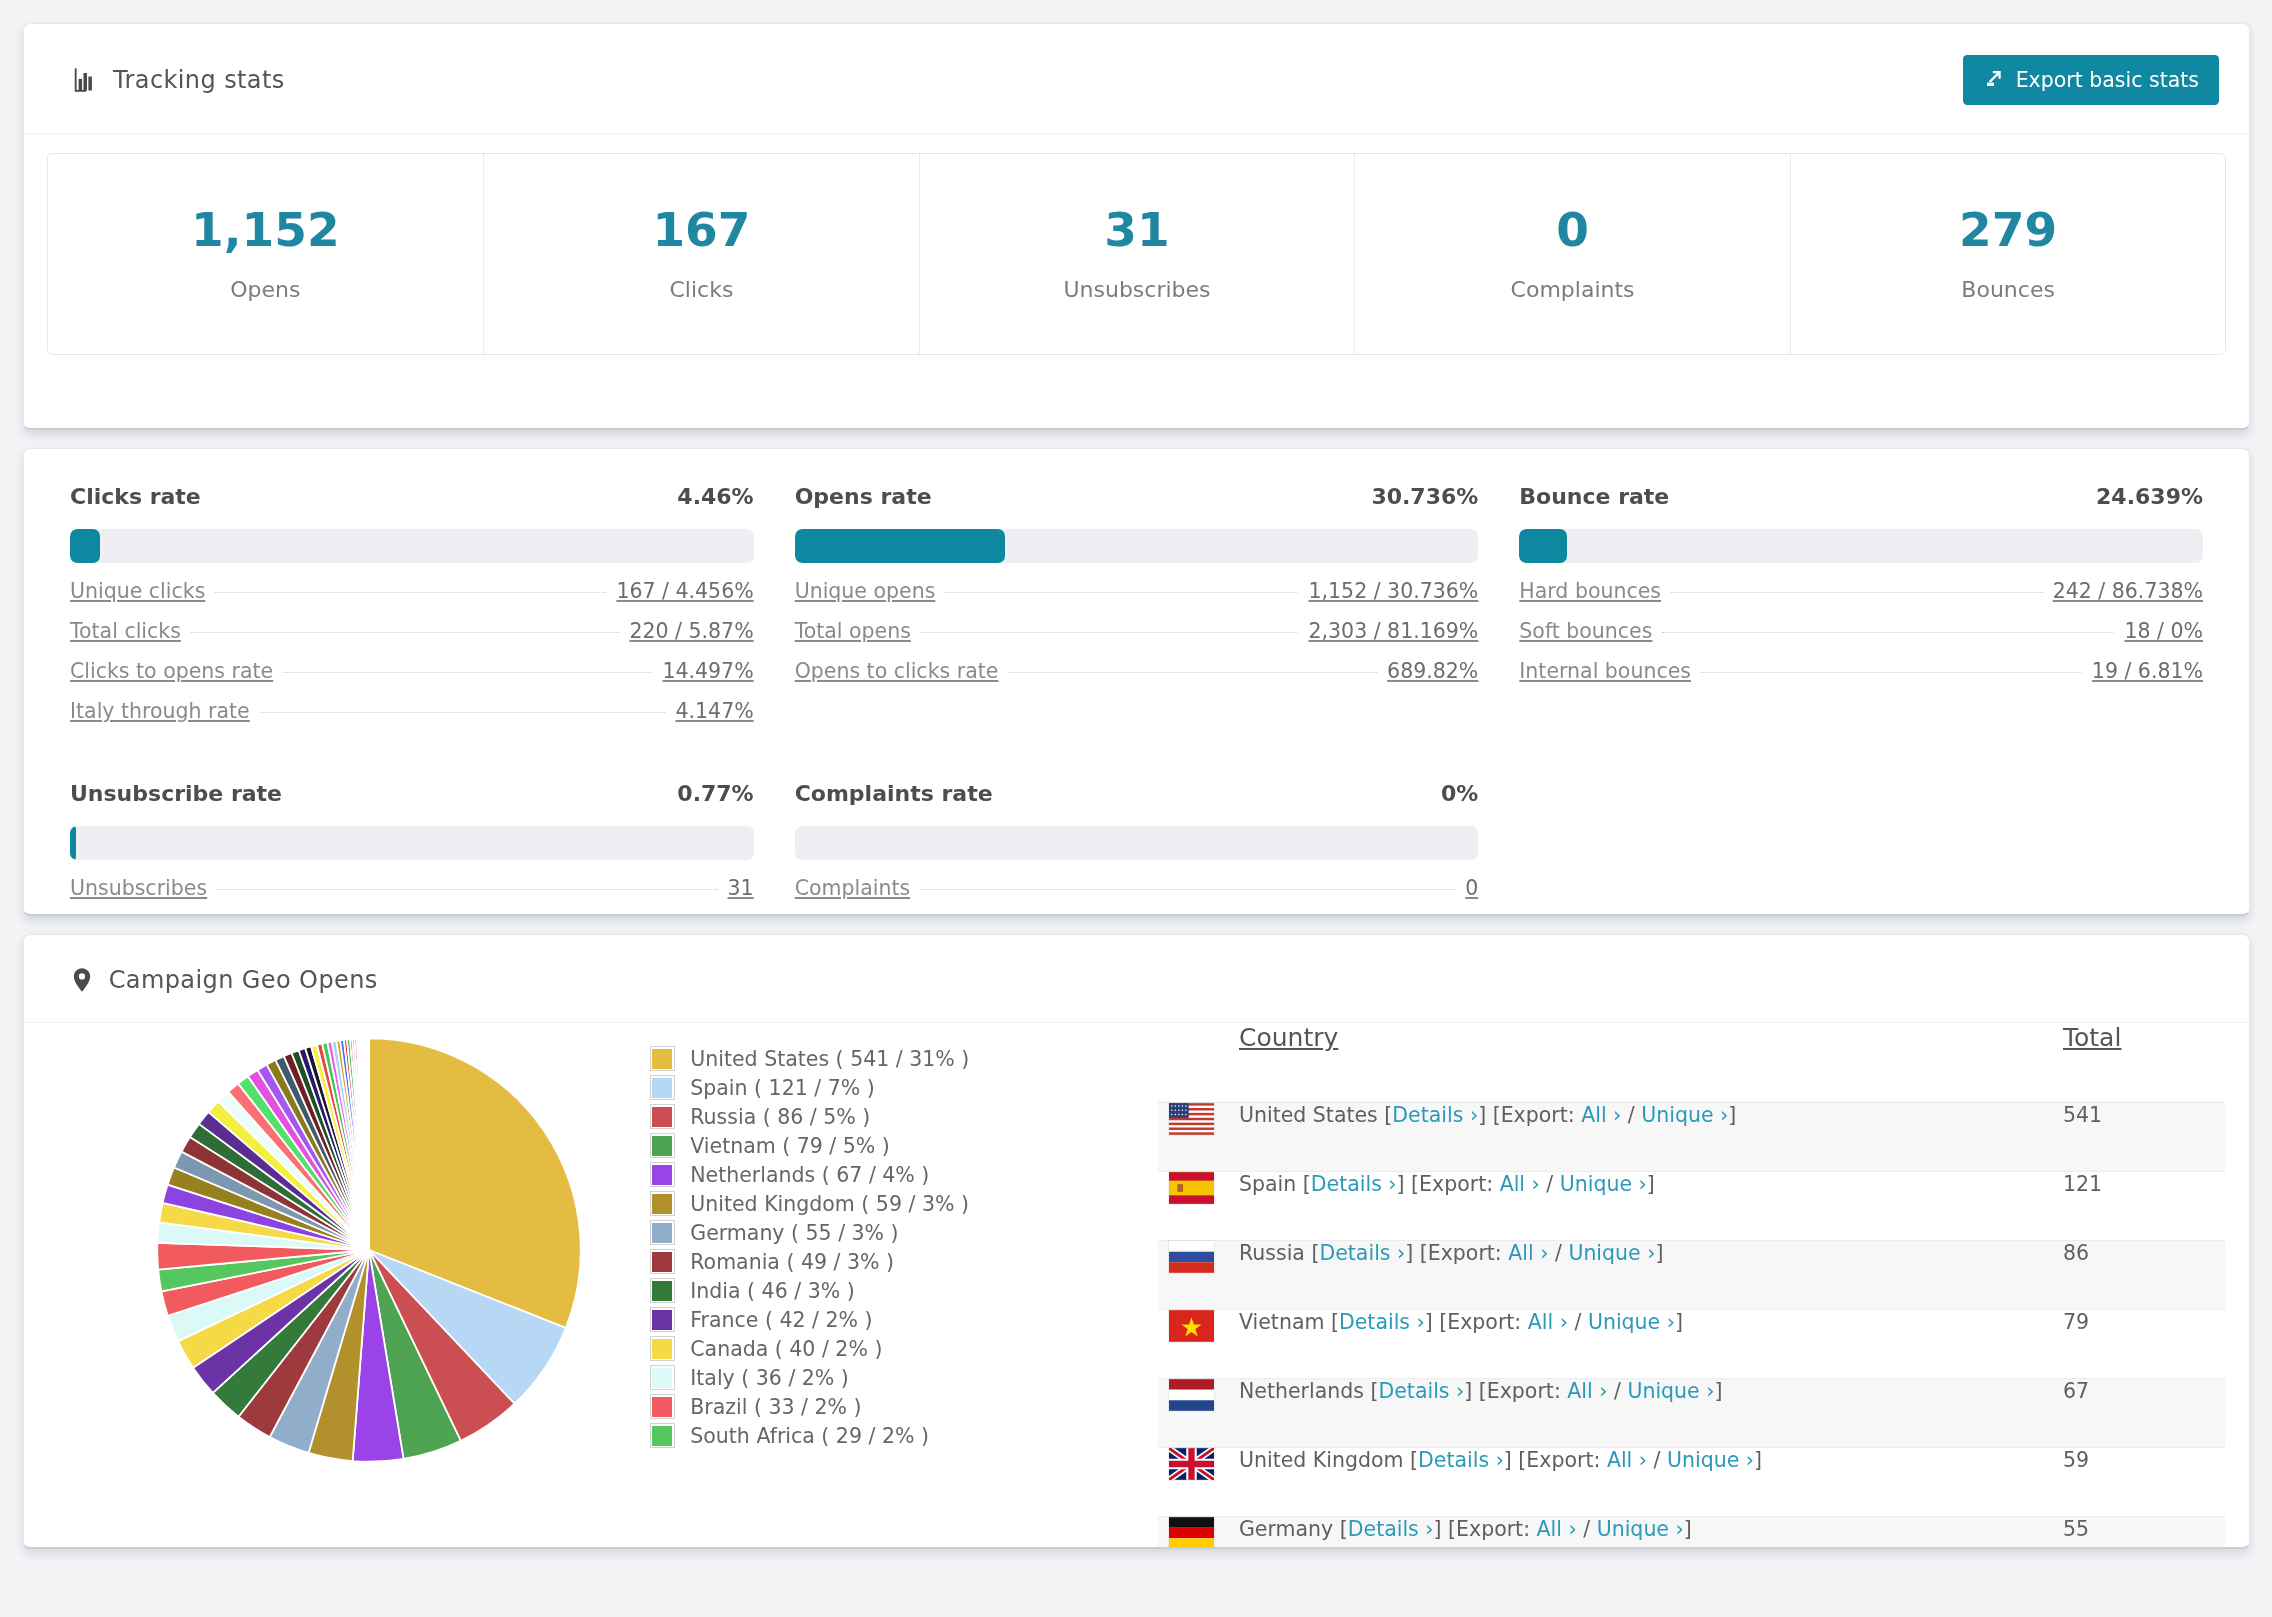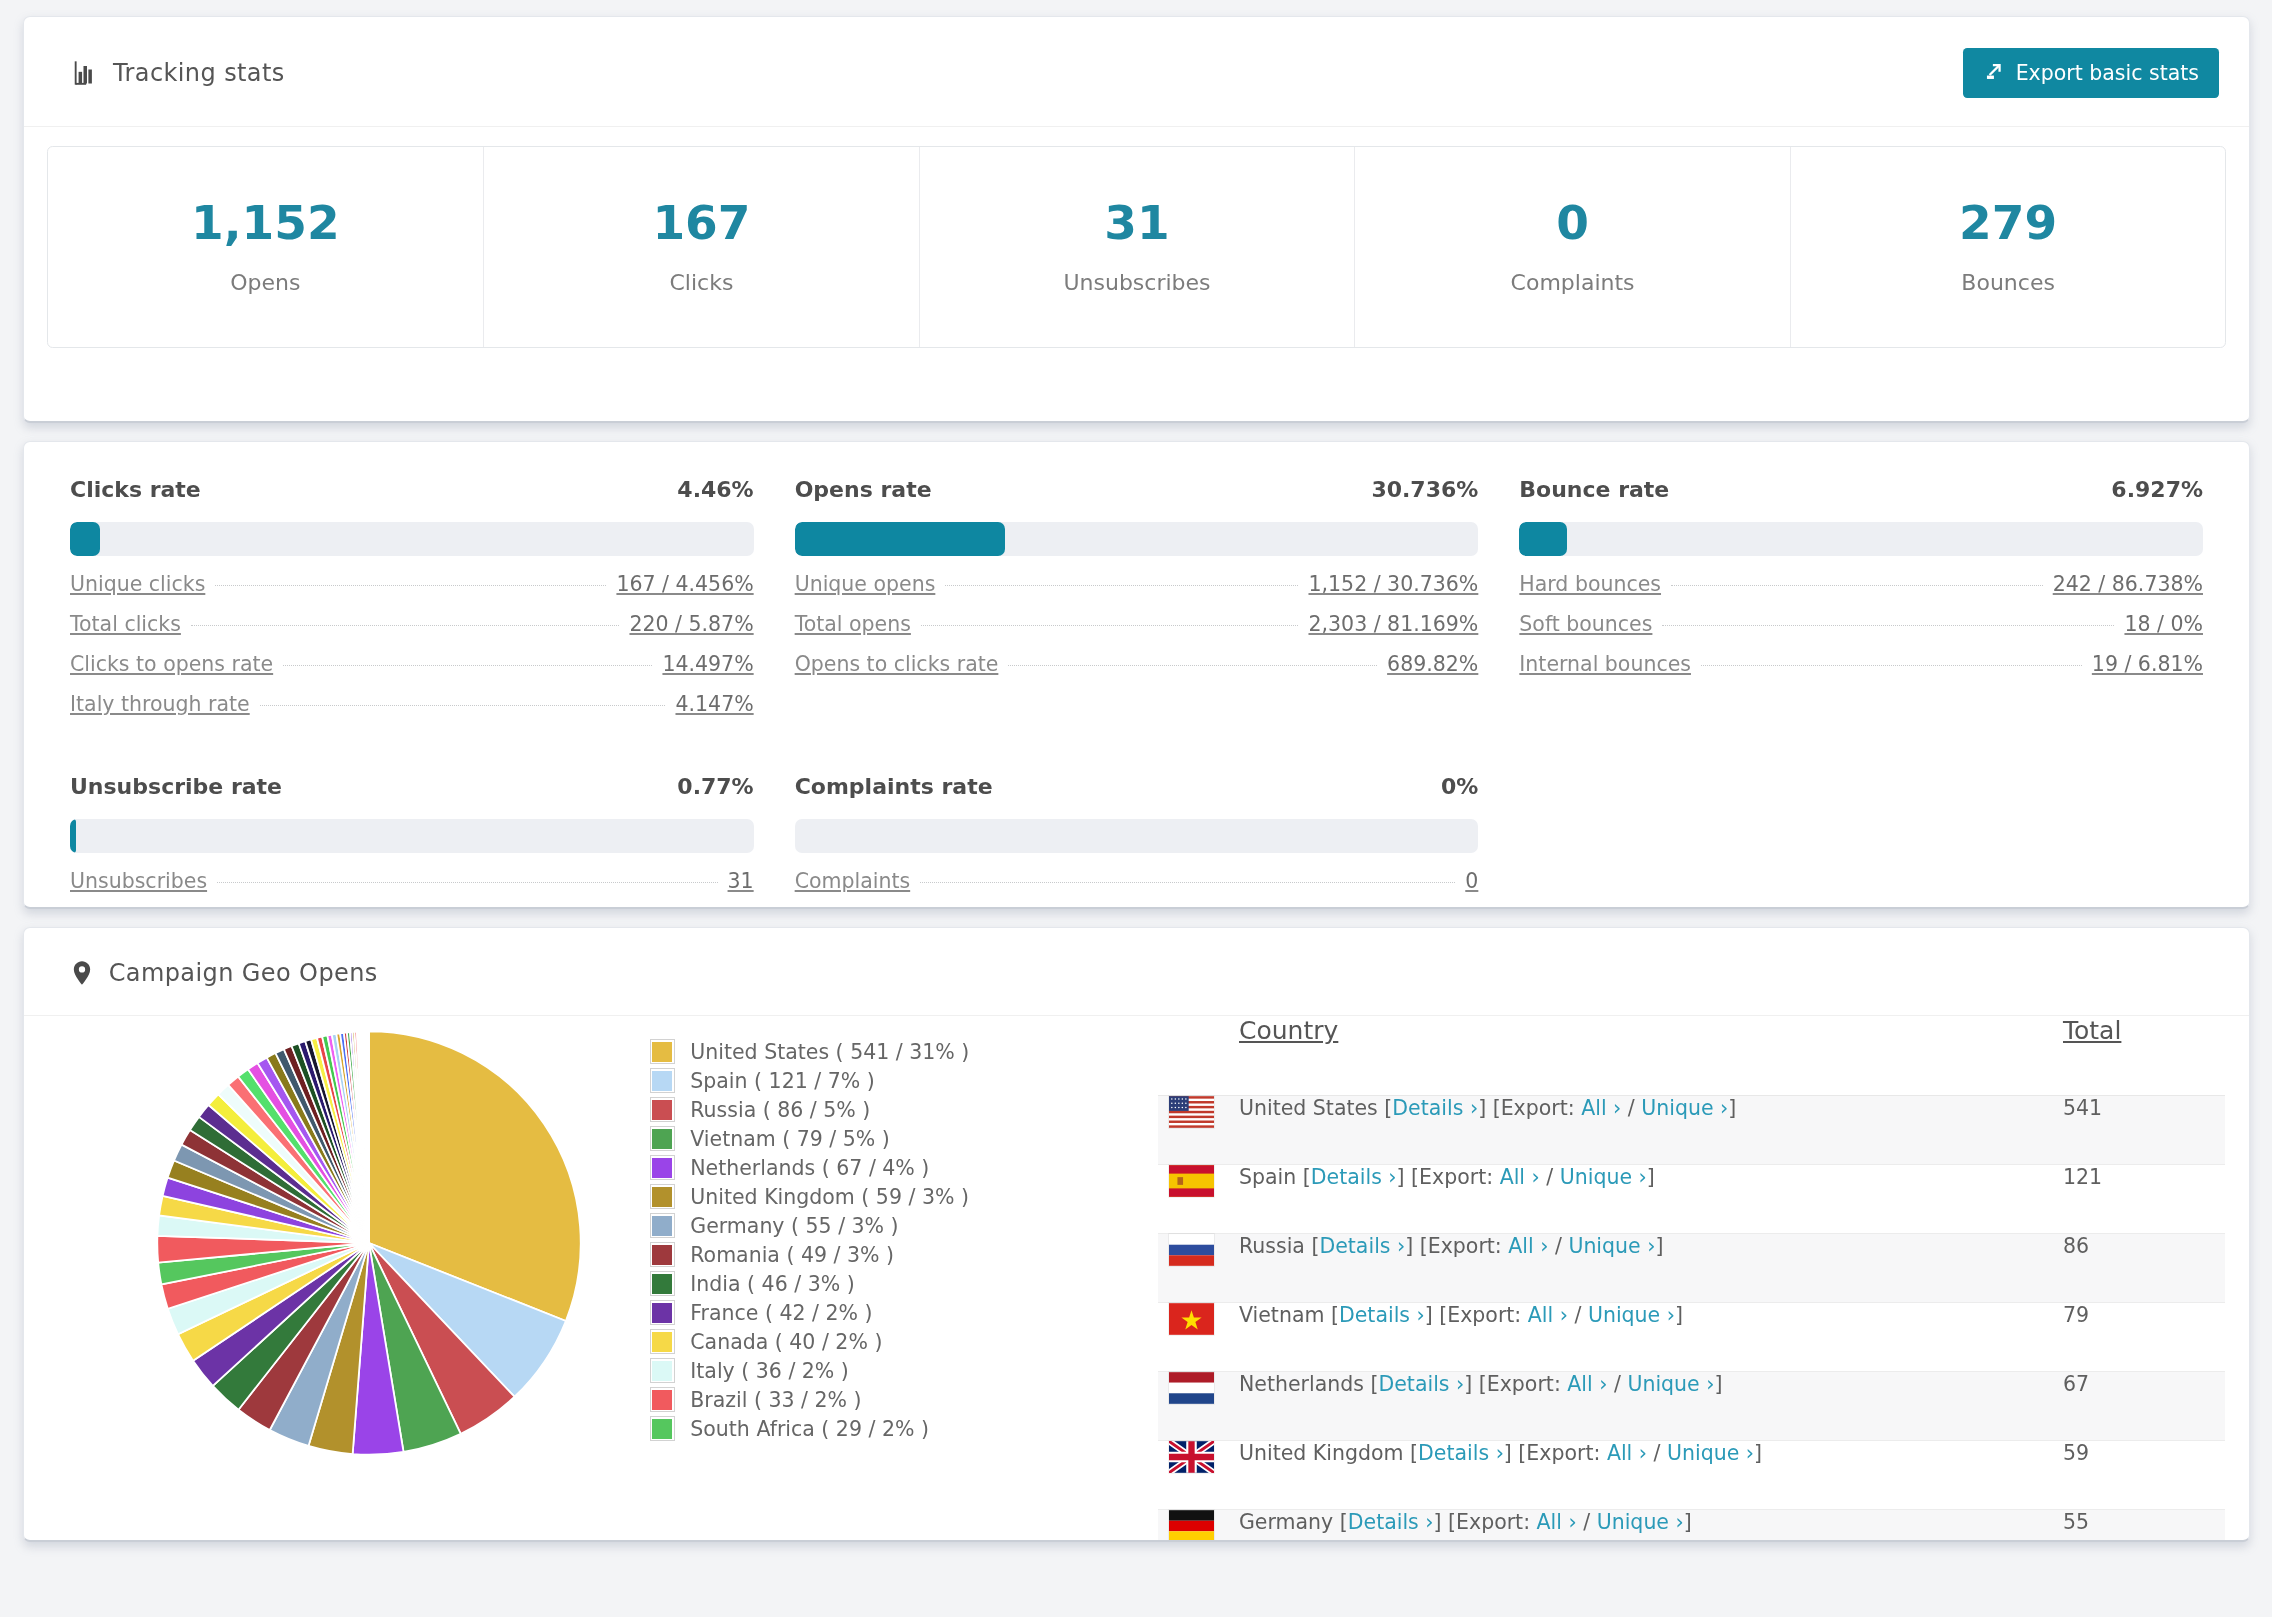--- a/index.html
+++ b/index.html
@@ -1,17 +1,17 @@
 <!DOCTYPE html>
 <html style="font-size:11.3px"><head>
 <meta charset="utf-8">
 <style>
   html,body{margin:0;padding:0;background:#f3f4f6;width:2273px;height:1618px;overflow:hidden;
     font-family:"DejaVu Sans","Liberation Sans",sans-serif;}
-  .page{padding:16px 23px;box-sizing:border-box;}
+  .page{padding:23px 23px;box-sizing:border-box;}
   .card{background:#fff;border:0.7px solid #e4e7ec;border-bottom:2.1px solid #c9ced6;border-radius:7px;
     box-shadow:0 4.2px 10px rgba(130,140,160,.28);margin-bottom:18.4px;box-sizing:border-box;}
   
   .card-header{display:flex;align-items:center;gap:14px;padding:31px 30px 28px 47px;border-bottom:1.4px solid #f0f0f0;}
   .card-title{font-size:24px;color:#555;font-weight:400;letter-spacing:0.4px;}
   .hdr-icon{width:28px;height:28px;flex:0 0 auto;}
   .export-btn{margin-left:auto;display:flex;align-items:center;gap:10px;background:#1088a1;color:#fff;
     border:none;border-radius:4.2px;padding:11.3px 20px;font-size:20.5px;cursor:pointer;font-family:inherit;}
   .export-btn svg{width:22.6px;height:22.6px;}
   
@@ -154,21 +154,21 @@
           </div>
           <div class="rate-row">
             <span>Opens to clicks rate</span>
             <span class="dots"></span>
             <span class="val">689.82%</span>
           </div>
         </div>
         <div class="rate-block">
           <div class="rate-head">
             <span>Bounce rate</span>
-            <span>6.927%</span>
+            <span>24.639%</span>
           </div>
           <div class="bar">
             <div class="bar-fill" style="width: max(6.927%, 5.6px);"></div>
           </div>
           <div class="rate-row">
             <span>Hard bounces</span>
             <span class="dots"></span>
             <span class="val">242 / 86.738%</span>
           </div>
           <div class="rate-row">

